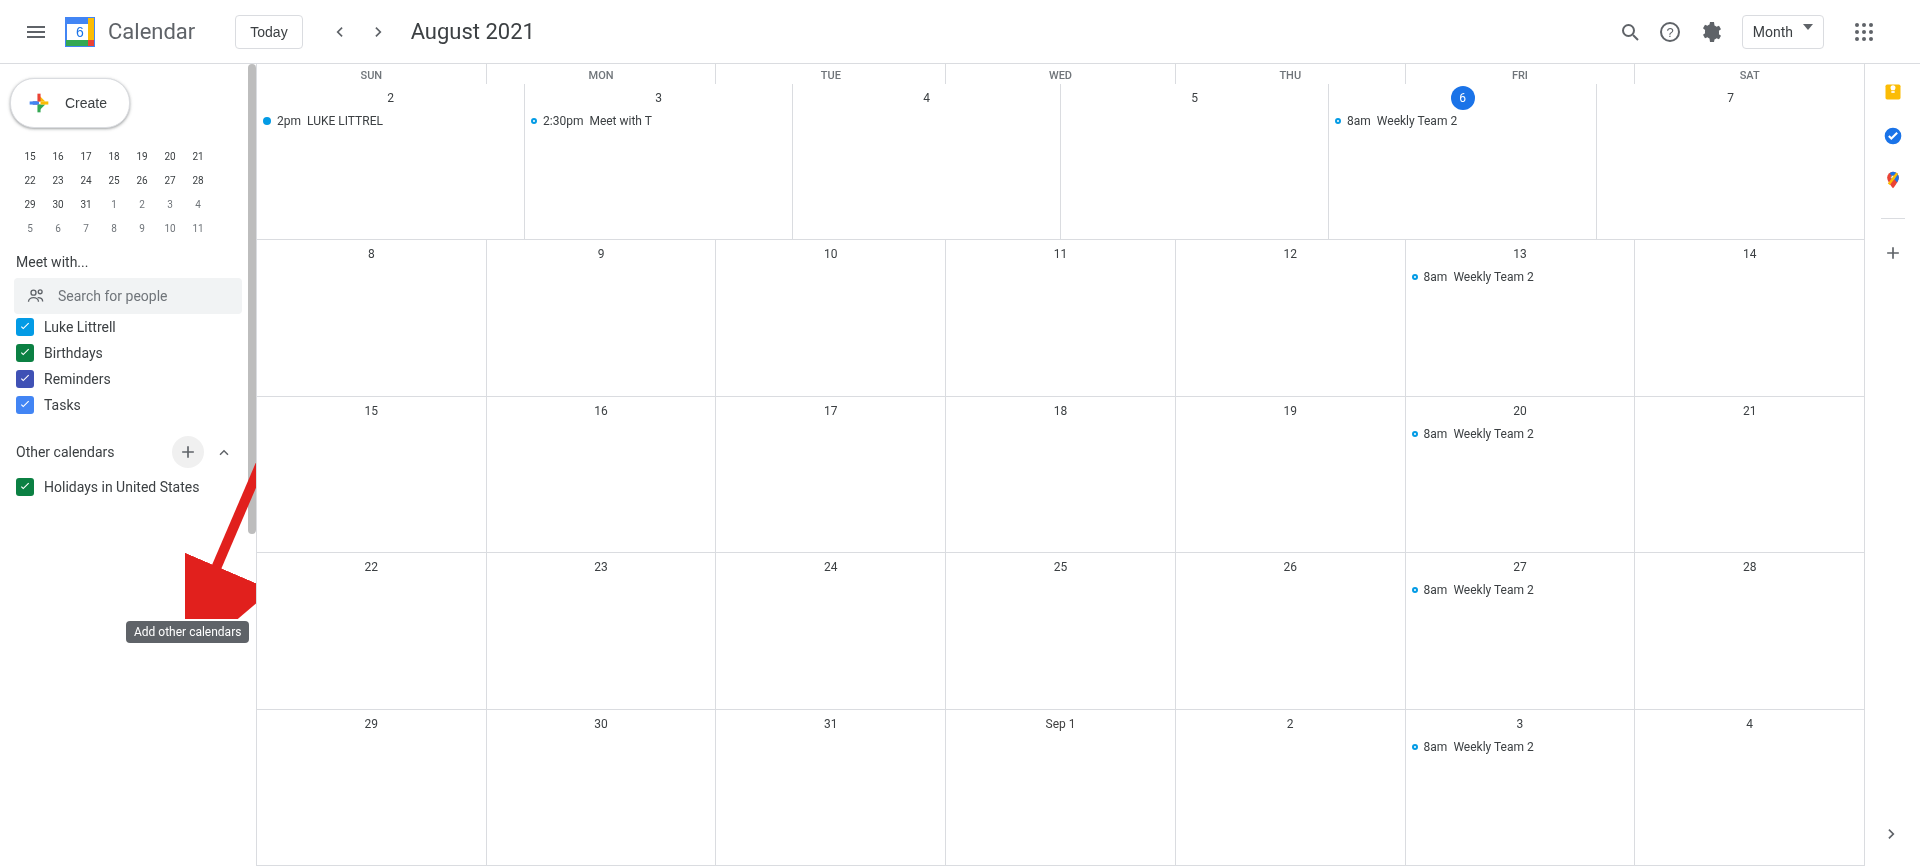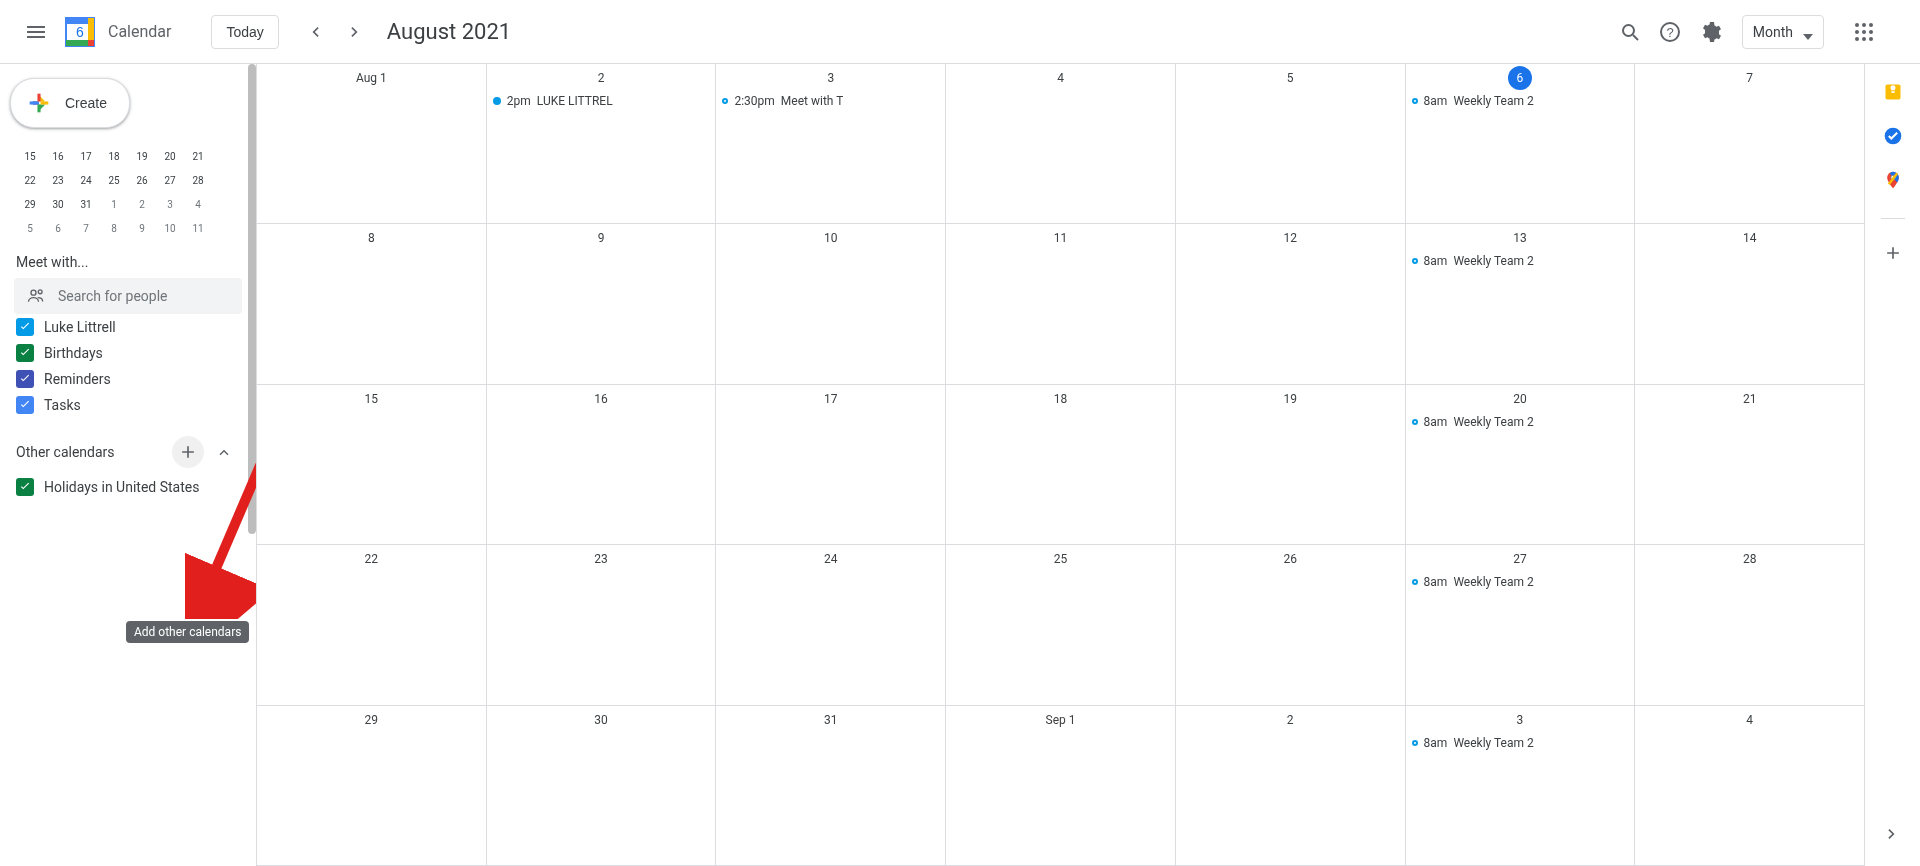--- a/index.html
+++ b/index.html
@@ -24,32 +24,32 @@
     height:64px;display:flex;align-items:center;
     padding:0 16px;border-bottom:1px solid var(--g-border);
   }
   .icon-btn{
     width:40px;height:40px;border-radius:50%;
     display:flex;align-items:center;justify-content:center;
     color:#5f6368;cursor:pointer;
   }
   .logo-wrap{display:flex;align-items:center;margin-left:4px;margin-right:40px;}
   .logo44{width:40px;height:40px;display:flex;align-items:center;justify-content:center;}
-  .app-title{font-size:16px;color:#5f6368;margin-left:8px;}
+  .app-title{font-size:22px;color:#5f6368;margin-left:8px;}
   .today-btn{
     border:1px solid var(--g-border);border-radius:4px;
     padding:8px 14px;font-size:14px;color:var(--g-text);
     background:#fff;cursor:pointer;margin-right:16px;
   }
   .nav-chev{display:flex;align-items:center;}
   .date-label{font-size:22px;color:var(--g-text);margin-left:12px;}
   .header-spacer{flex:1;}
   .view-switch{
     border:1px solid var(--g-border);border-radius:4px;
-    padding:8px 10px;display:flex;align-items:flex-end;gap:10px;
+    padding:8px 10px;display:flex;align-items:flex-start;gap:10px;
     font-size:14px;color:var(--g-text);cursor:pointer;margin:0 20px 0 12px;
   }
   .org-chip{
     border:1px solid var(--g-border);border-radius:4px;
     padding:4px 8px;display:flex;align-items:center;gap:8px;
   }
   .org-logo-text{font-size:10px;letter-spacing:.5px;color:#555;font-weight:600;}
   .org-logo-sub{font-size:6px;letter-spacing:2px;color:#aaa;}
   .avatar{
     width:32px;height:32px;border-radius:50%;background:#264;display:block;
@@ -387,25 +387,31 @@
       <defs>
         <marker id="ah" markerWidth="12" markerHeight="12" refX="3" refY="6" orient="auto">
           <path d="M0 0 L12 6 L0 12 z" fill="#e1201d"></path>
         </marker>
       </defs>
       <line x1="95" y1="10" x2="20" y2="185" stroke="#e1201d" stroke-width="10" marker-end="url(#ah)"></line>
     </svg>
   </aside>
 
   <main class="grid-area">
+    <div class="dow-row" id="dow-row">
+        <div class="dow-cell">SUN</div>
+        <div class="dow-cell">MON</div>
+        <div class="dow-cell">TUE</div>
+        <div class="dow-cell">WED</div>
+        <div class="dow-cell">THU</div>
+        <div class="dow-cell">FRI</div>
+        <div class="dow-cell">SAT</div>
+      </div>
     <div class="weeks" id="weeks">
         <div class="week-row">
-          <div class="day-cell">
-            <div class="day-num" style="color: rgb(60, 64, 67);">Aug 1</div>
-          </div>
           <div class="day-cell">
             <div class="day-num">2</div>
             <div class="event">
               <span class="dot solid"></span>
               <span class="time">2pm</span>
               <span class="title">LUKE LITTREL</span>
             </div>
           </div>
           <div class="day-cell">
             <div class="day-num">3</div>

